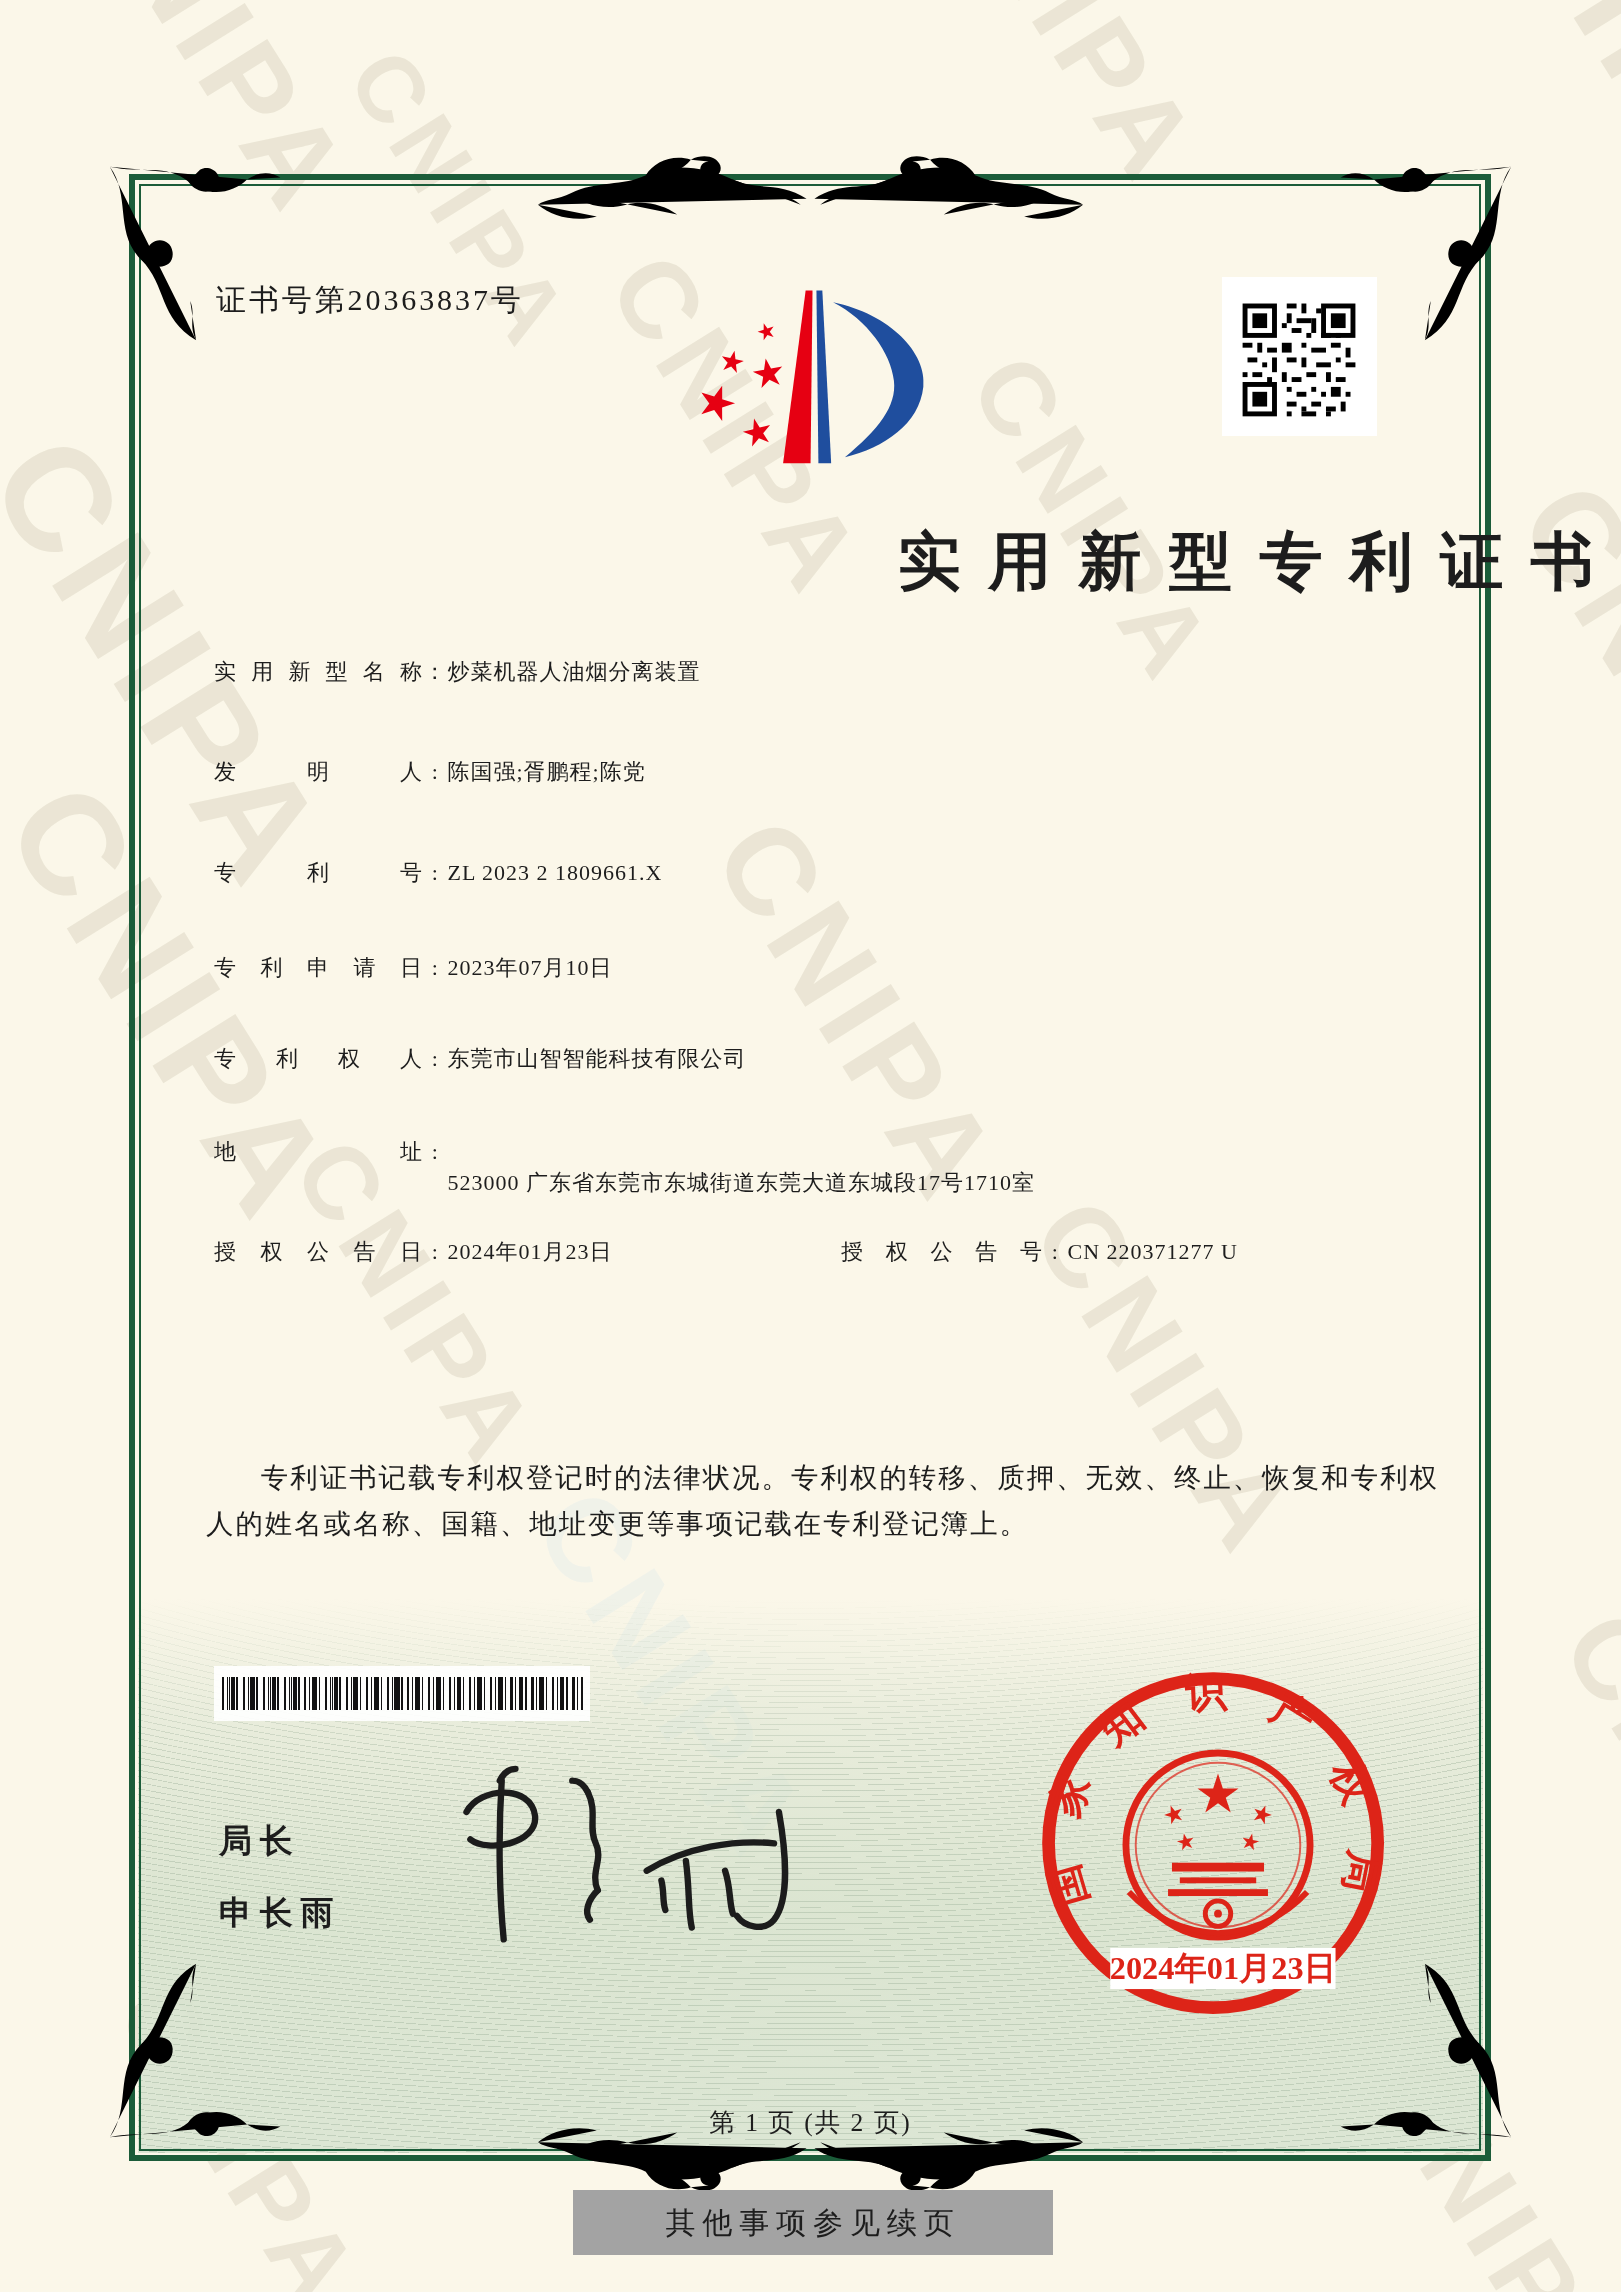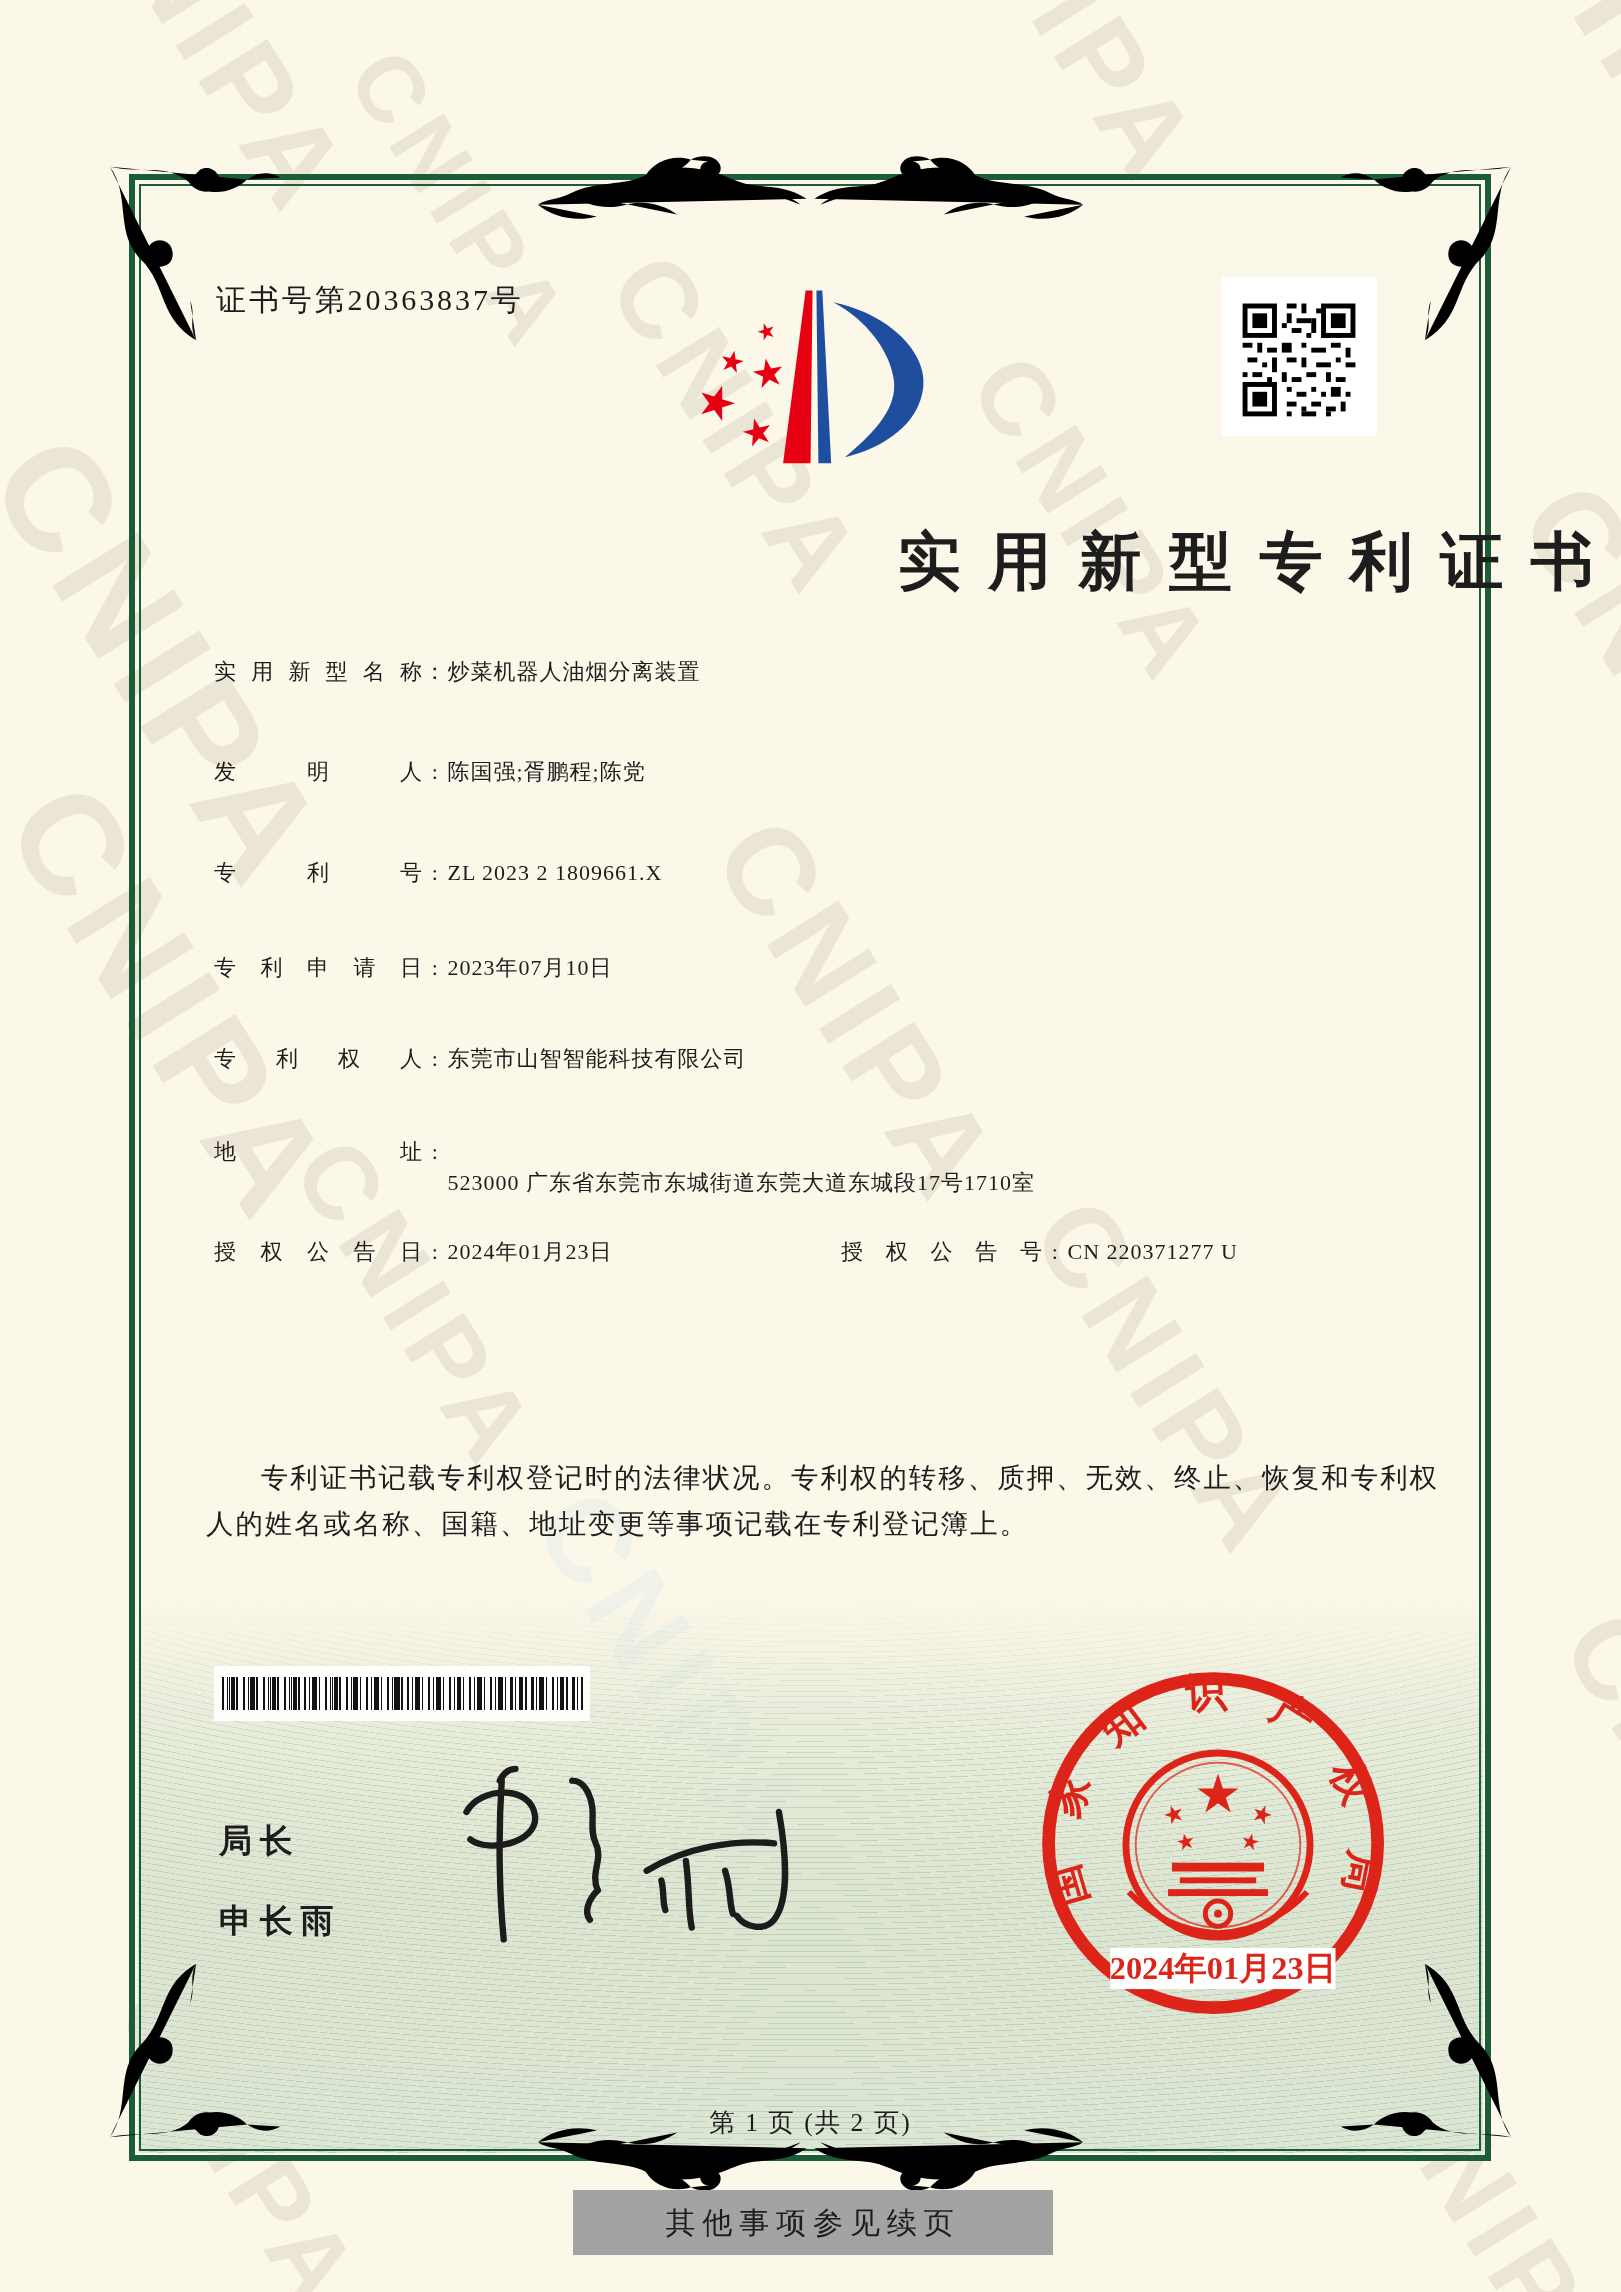--- a/index.html
+++ b/index.html
@@ -59,21 +59,21 @@
   .barcode-wrap{position:absolute;left:214px;top:1666px;width:376px;height:55px;
     background:rgba(255,255,255,.9);z-index:4;}
   .barcode{
     position:absolute;left:7.8px;top:10.8px;width:361px;height:33px;
     background:
       repeating-linear-gradient(90deg,#121212 0 2px,transparent 2px 4.9px,#121212 4.9px 5.9px,transparent 5.9px 8.8px,#121212 8.8px 12.7px,transparent 12.7px 14.7px,#121212 14.7px 15.7px,transparent 15.7px 20.6px),
       repeating-linear-gradient(90deg,#121212 0 1px,transparent 1px 6.9px);
   }
   .sig-block{position:absolute;left:219px;top:1819px;z-index:4;
     font-family:"Liberation Sans","DejaVu Sans",sans-serif;font-weight:600;font-size:33px;letter-spacing:7.8px;}
-  .sig-block .line2{margin-top:35px;font-family:Liberation Serif, serif;}
+  .sig-block .line2{margin-top:27px;font-family:Liberation Serif, serif;}
   .signature{position:absolute;left:441px;top:1753px;z-index:4;}
   .signature path{stroke:#1c1c1c;stroke-width:6.5;fill:none;stroke-linecap:round;stroke-linejoin:round;}
   .seal{position:absolute;left:1027px;top:1653px;z-index:5;}
   .pagenum{position:absolute;left:0;top:2105px;width:100%;text-align:center;font-size:25.5px;letter-spacing:2px;z-index:4;}
   .cont-strip{position:absolute;left:573px;top:2190px;width:480px;height:65px;background:#a3a3a3;z-index:4;}
   .cont-note{width:100%;text-align:center;line-height:65px;font-size:30px;letter-spacing:6.9px;}
 </style>
 </head>
 <body>
 

